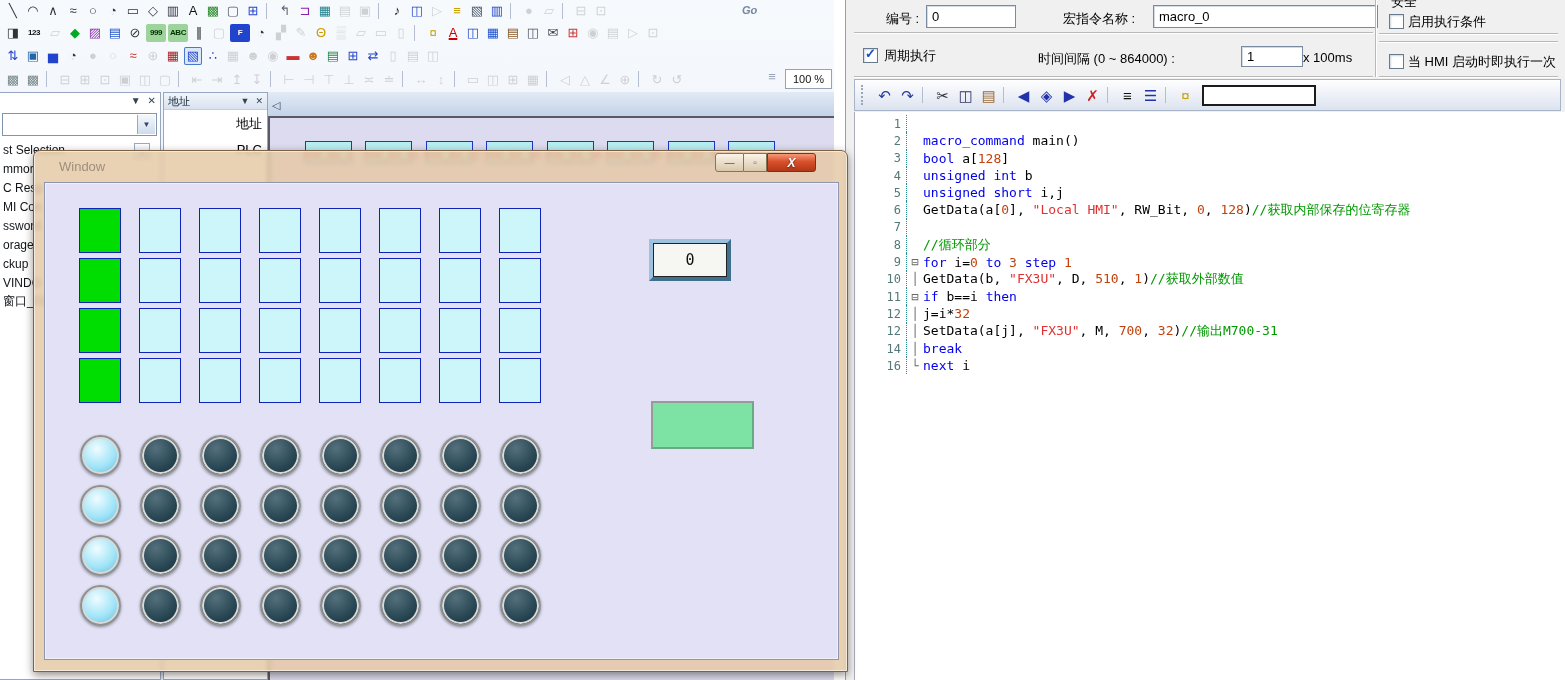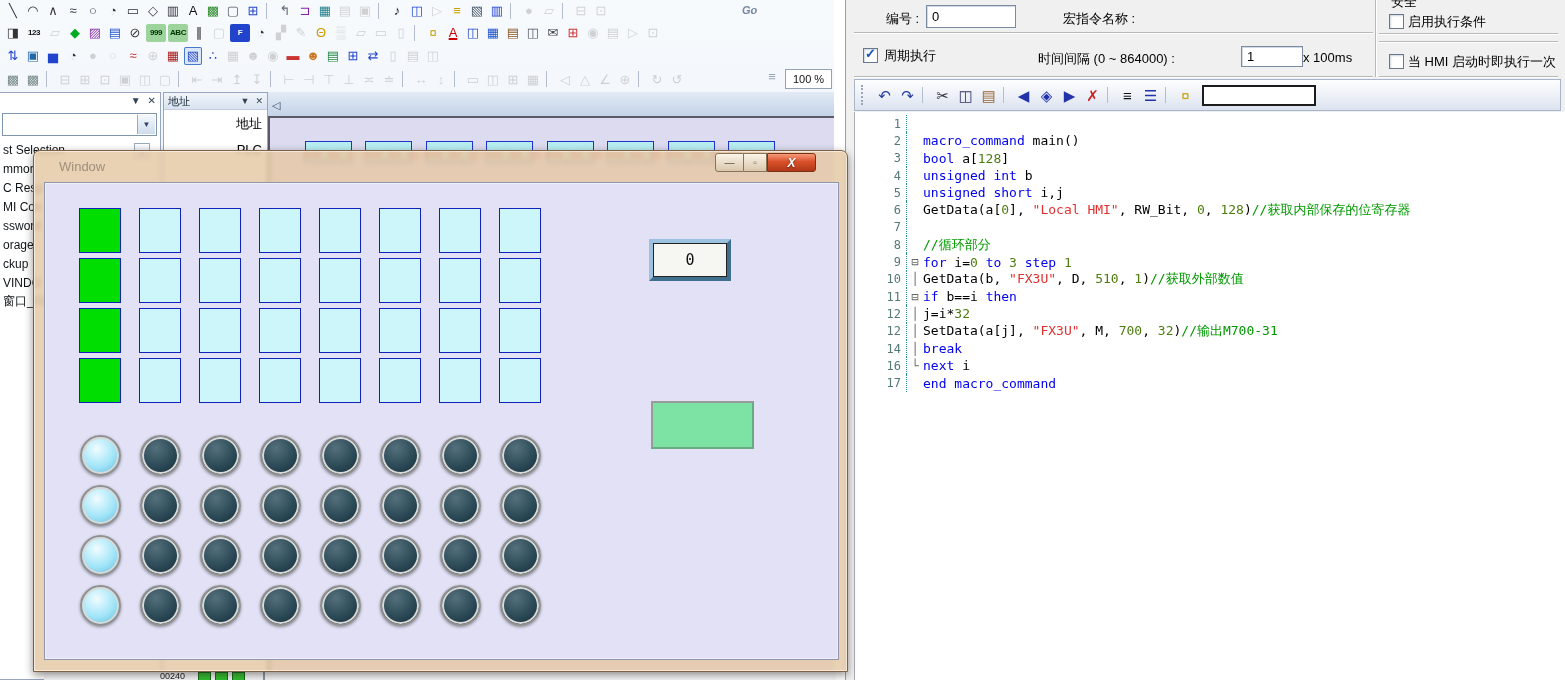--- a/index.html
+++ b/index.html
@@ -104,21 +104,21 @@
        background:linear-gradient(#fefeff,#dce3ef);border:1px solid #a8b4c8}
   .grip{width:3px;height:20px;border-left:2px dotted #9aa8ba;margin:0 7px 0 2px;flex:none}
   .mtb .tico{width:21px;height:20px;font-size:15px}
   .msearch{width:104px;height:17px;border:2px solid #1c1c1c;background:#fff;margin-left:5px;font-size:12px;padding:0 3px}
   .codewrap{position:absolute;left:8px;top:112px;right:0;bottom:0;background:#fff;border-left:1px solid #aab;padding-top:3px}
   .cl{display:flex;height:17.3px;align-items:center;font-family:"DejaVu Sans Mono",monospace;font-size:13px}
   .ln{width:46px;flex:none;color:#557878;font-size:12px;padding-right:5px;height:100%;
       display:flex;align-items:center;justify-content:flex-end;border-right:1px dotted #2a9090}
   .fold{width:16px;flex:none;color:#6a6a6a;font-size:12px;text-align:center}
   .ct{white-space:pre}
-  .tk-k{color:#0000ee}.tk-n{color:#4d7c0f}.tk-s{color:#e03030}.tk-c{color:#009900}.tk-p{color:#000}
+  .tk-k{color:#0000ee}.tk-n{color:#c2410c}.tk-s{color:#e03030}.tk-c{color:#009900}.tk-p{color:#000}
   .sectitle{position:absolute;left:545px;top:-7px;font-size:13px;color:#000}
 </style>
 </head>
 <body>
 
 <div class="app">
   <div class="tbrow" id="r1">
       <span class="tico" style="color: rgb(51, 51, 68);">╲</span>
       <span class="tico" style="color: rgb(51, 51, 68);">◠</span>
       <span class="tico" style="color: rgb(51, 51, 68);">∧</span>
@@ -312,31 +312,27 @@
         </span>
         <span class="bit" style="left: 397.5px;">
           <span class="bitlabel">RW_Bit_06</span>
         </span>
         <span class="bit" style="left: 458px;">
           <span class="bitlabel">RW_Bit_07</span>
         </span>
       </div>
   </div>
 
-  <div class="bstrip">
-    <span class="bnum">00240</span>
-    <span></span>
-    <span class="bvline"></span>
-  <span class="bsq" style="left: 154px;"></span><span class="bsq" style="left: 171px;"></span><span class="bsq" style="left: 188px;"></span></div>
 </div>
 
 <div class="macro">
   <span class="mlbl" style="left:40px;top:10px">编号 :</span>
   <div class="minput" style="left:80px;top:5px;width:78px;height:21px">0</div>
   <span class="mlbl" style="left:217px;top:10px">宏指令名称 :</span>
+  <div class="minput" style="left:307px;top:5px;width:213px;height:21px">macro_0</div>
 
   <span class="sectitle">安全</span>
   <span class="cb" style="left:543px;top:14px"></span>
   <span class="mlbl" style="left:562px;top:13px">启用执行条件</span>
 
   <div class="hline" style="left:8px;top:32px;width:519px"></div>
   <div class="hline" style="left:533px;top:33px;width:179px"></div>
   <div class="hline" style="left:533px;top:41px;width:179px"></div>
   <div class="vline" style="left:529px;top:0;height:77px"></div>
 
@@ -441,25 +437,20 @@
       </div>
       <div class="cl">
         <span class="ln">14</span>
         <span class="fold">│</span>
         <span class="ct"><span class="tk-k">break</span></span>
       </div>
       <div class="cl">
         <span class="ln">16</span>
         <span class="fold">└</span>
         <span class="ct"><span class="tk-k">next</span><span class="tk-p"> i</span></span>
-      </div>
-      <div class="cl">
-        <span class="ln">17</span>
-        <span class="fold"></span>
-        <span class="ct"><span class="tk-k">end macro_command</span></span>
       </div>
     </div>
 </div>
 
 <div class="popup">
   <div class="pframe"></div>
   <span class="ptitle">Window</span>
   <div class="wbtns">
     <span class="wb min">—</span>
     <span class="wb max">▫</span>

